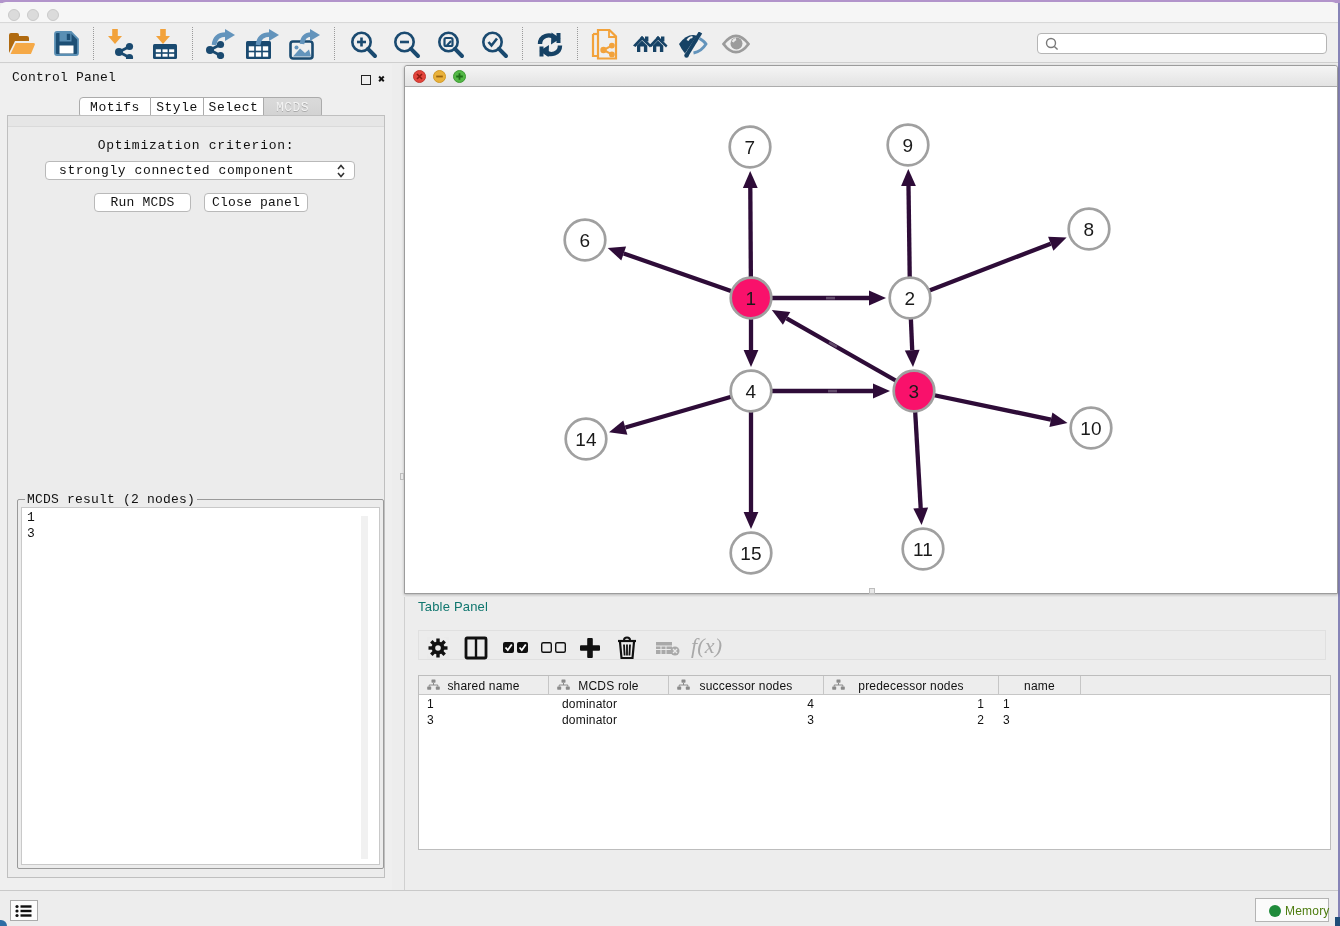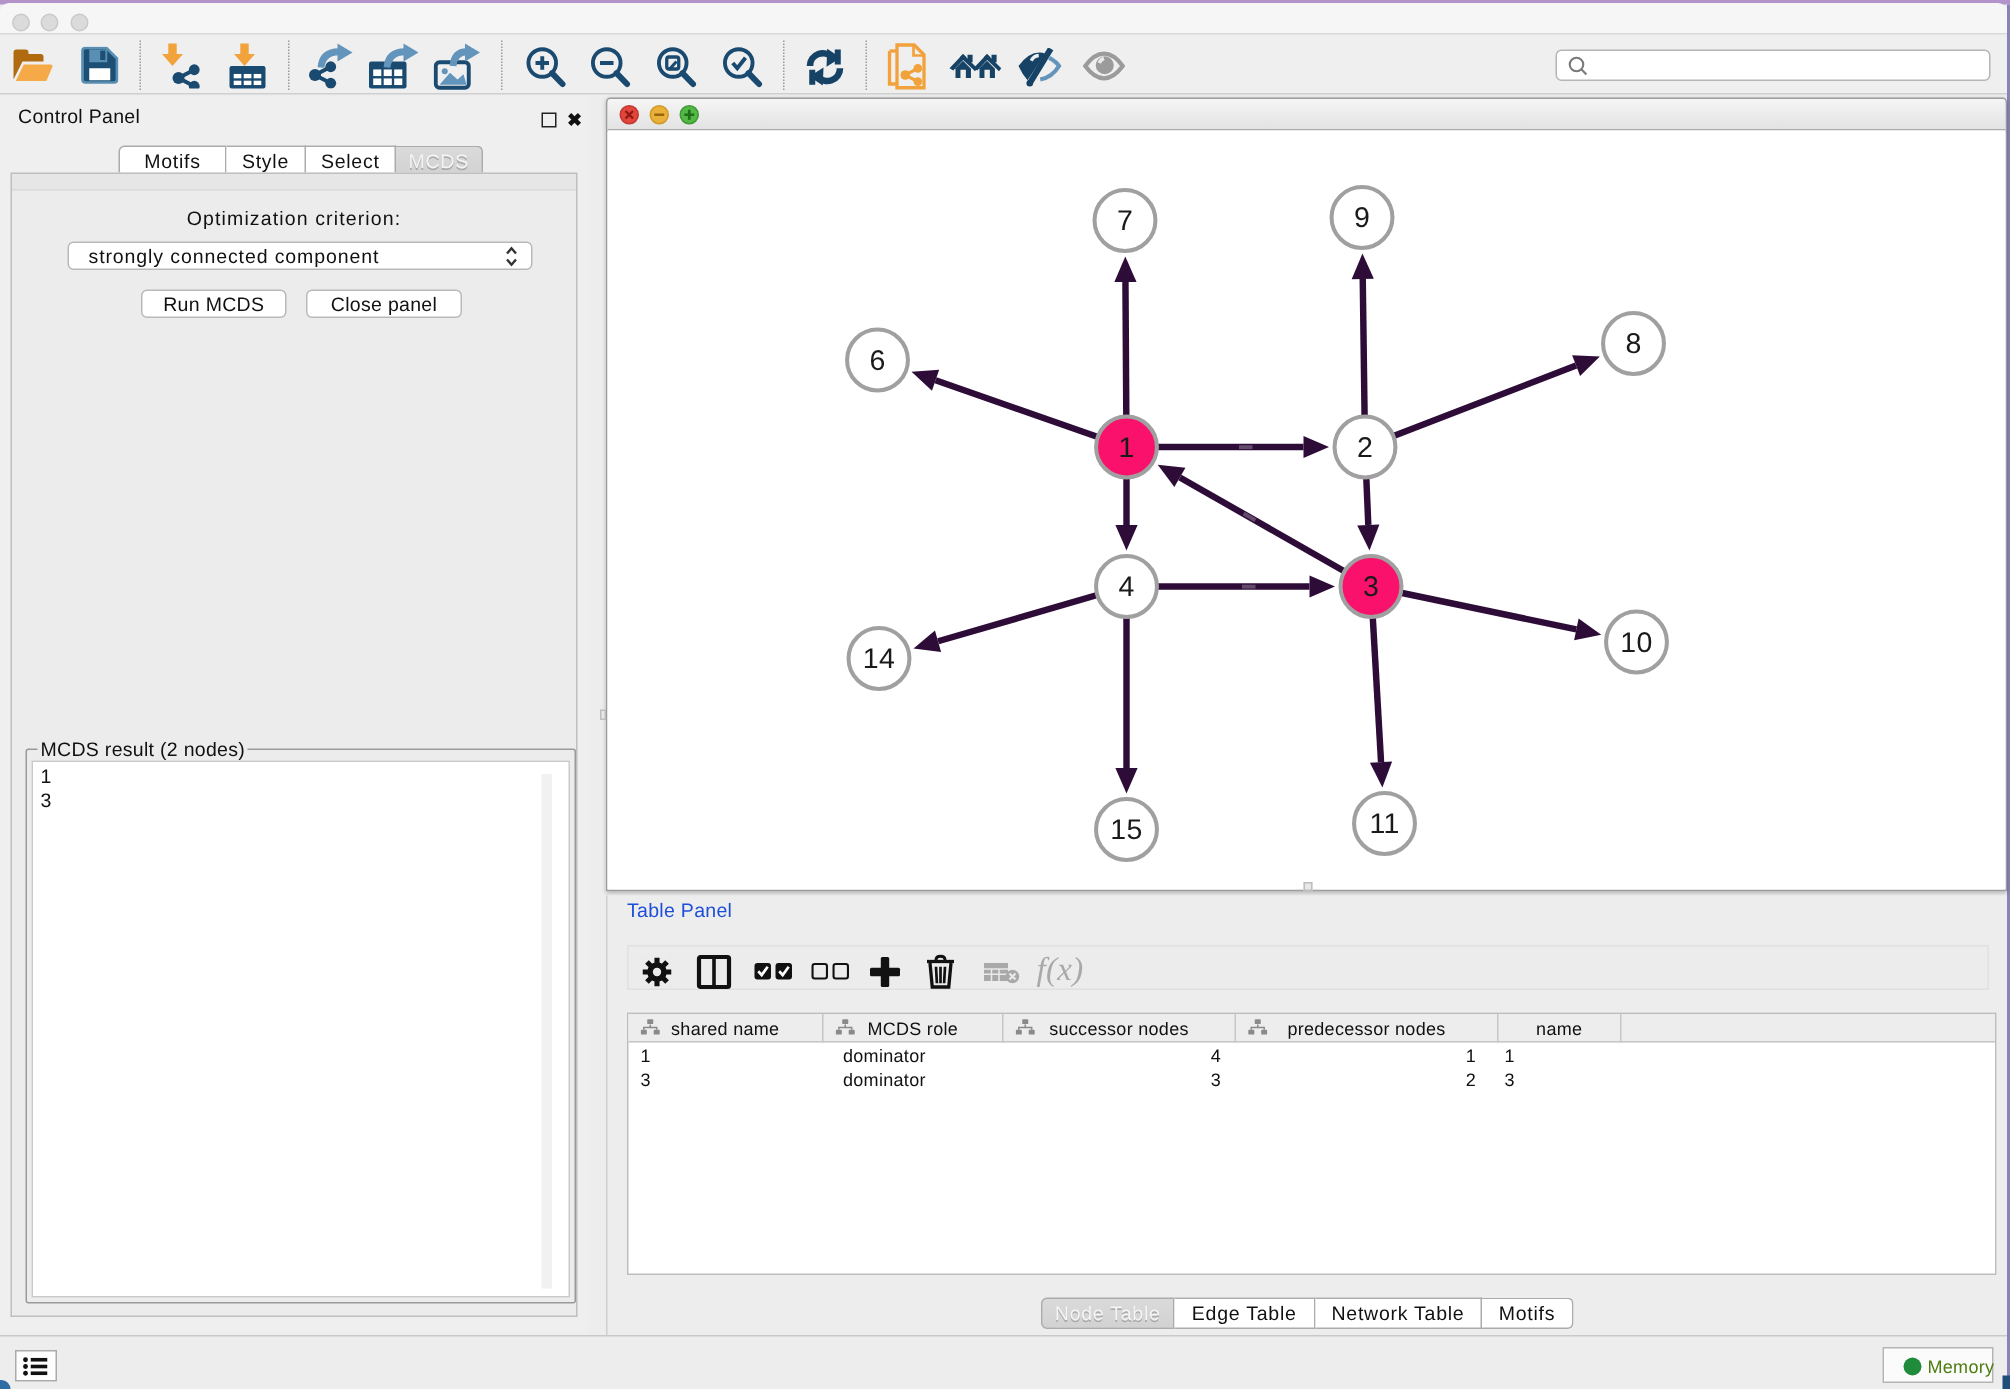--- a/index.html
+++ b/index.html
@@ -10,21 +10,21 @@
 #purpletop { left:0; top:0; width:1340px; height:3px; background:#B294CB; }
 #rightstrip { right:0; top:3px; width:2px; height:923px; background:#8784B7; }
 #titlebar { left:0; top:2px; width:1338px; height:21px; background:#F6F6F6; border-bottom:1px solid #D8D8D8; border-radius:6px 6px 0 0; }
 .tl { position:absolute; top:7px; width:12px; height:12px; border-radius:50%; background:#DBDBDB; border:1px solid #C9C9C9; }
 #titletext { position:absolute; top:4px; left:0; width:100%; text-align:center; color:#B4AFAF; font-size:13px; }
 #toolbar { left:0; top:24px; width:1338px; height:39px; background:#EFEFEF; border-bottom:1px solid #CFCFCF; }
 .sep { position:absolute; top:3px; height:33px; width:1px; border-left:1px dotted #9a9a9a; }
 .tbi { position:absolute; top:3px; }
 #search { position:absolute; left:1037px; top:9px; width:290px; height:21px; background:#fff; border:1px solid #B5B5B5; border-radius:4px; }
 
-#cpanel { left:0; top:64px; width:392px; height:826px; background:#EFEFEF; }
+#cpanel { left:0; top:64px; width:392px; height:826px; background:#EFEFEF;font-family:Liberation Mono, monospace; }
 #cphead { position:absolute; left:12px; top:6px; font-size:13px; color:#111; }
 .wbtn-sq { position:absolute; width:10px; height:10px; border:1.6px solid #222; }
 .wbtn-x { position:absolute; font-size:12px; font-weight:bold; color:#111; line-height:11px; }
 .tabrow { position:absolute; display:flex; }
 .tab { font-size:13px; color:#111; background:#fff; border:1px solid #ABABAB; border-left:none; padding:1.5px 0 2.5px; text-align:center; letter-spacing:0.5px; }
 .tab.first { border-left:1px solid #ABABAB; border-radius:4px 0 0 4px; }
 .tab.last { border-radius:0 4px 4px 0; }
 .tab.sel { background:linear-gradient(#DADADA,#D2D2D2); color:#F4F4F4; text-shadow:0 1px 0 #aaa; }
 #cpinner { position:absolute; left:7px; top:51px; width:378px; height:763px; border:1px solid #BFBFBF; background:#ECECEC; }
 #cpinner .topstrip { position:absolute; left:0; top:0; width:100%; height:11px; background:#E6E6E6; border-bottom:1px solid #DADADA;}
@@ -36,21 +36,21 @@
 #fstext { position:absolute; left:3px; top:7px; right:3px; bottom:3px; background:#fff; border:1px solid #C9C9C9; font-size:13px; color:#111; line-height:16px; padding:2px 0 0 5px; }
 #fsscroll { position:absolute; right:11px; top:8px; width:7px; bottom:5px; background:#F1F1F1; }
 
 #netwin { left:404px; top:65px; width:934px; height:529px; border:1px solid #9C9C9C; border-radius:3px 3px 0 0; background:#fff; box-shadow:0 1px 3px rgba(0,0,0,0.25); }
 #nettitle { position:absolute; left:0; top:0; width:100%; height:21px; background:linear-gradient(#F5F5F5,#E3E3E3); border-bottom:1px solid #ACACAC; border-radius:3px 3px 0 0; }
 .mac { position:absolute; top:4px; width:13px; height:13px; border-radius:50%; } .mac svg{display:block;margin:0 auto;}
 #netname { position:absolute; top:3px; width:100%; text-align:center; font-size:13px; color:#111; font-weight:bold;}
 #netcanvas { position:absolute; left:0; top:22px; width:932px; height:505px; background:#fff; }
 
 #tpanel { left:404px; top:597px; width:934px; height:293px; background:#EDEDED; border-left:1px solid #D0D0D0;}
-#tphead { position:absolute; left:13px; top:2px; font-size:13px; color:#1d4ed8; }
+#tphead { position:absolute; left:13px; top:2px; font-size:13px; color:#0f766e; }
 #tptools { position:absolute; left:13px; top:33px; width:908px; height:30px; background:#ECECEC; border:1px solid #E0E0E0; }
 #ttable { position:absolute; left:13px; top:78px; width:913px; height:175px; background:#fff; border:1px solid #BDBDBD;padding-left:28px; }
 #thead { position:absolute; left:0; top:0; width:100%; height:19px; background:#EDEDED; border-bottom:1px solid #C6C6C6; }
 .th { position:absolute; top:0; height:19px; border-right:1px solid #C6C6C6; font-size:12px; color:#111; }
 .th span { position:absolute; top:3px; width:100%; text-align:center; }
 .trow { position:absolute; left:0; width:100%; height:16px; font-size:12px; color:#111; }
 .td { position:absolute; top:1px; }
 .tdr { text-align:right; }
 
 #btabs { position:absolute; left:289px; top:268px; display:flex; }
@@ -461,26 +461,20 @@
       <div class="td" style="left:584px;">1</div>
     </div>
     <div class="trow" style="top:36px;">
       <div class="td" style="left:8px;">3</div>
       <div class="td" style="left:143px;">dominator</div>
       <div class="td tdr" style="left:300px; width:95px;">3</div>
       <div class="td tdr" style="left:470px; width:95px;">2</div>
       <div class="td" style="left:584px;">3</div>
     </div>
   </div>
-  <div id="btabs">
-    <div class="tab first sel" style="width:89px;">Node Table</div>
-    <div class="tab" style="width:94px;">Edge Table</div>
-    <div class="tab" style="width:111px;">Network Table</div>
-    <div class="tab last" style="width:61px;">Motifs</div>
-  </div>
 </div>
 
 <div class="abs" id="statusbar">
   <div id="listbtn">
     <svg width="18" height="14" style="position:absolute;left:4px;top:3px;" viewBox="0 0 18 14">
       <circle cx="2" cy="2.5" r="1.6" fill="#111"></circle>
         <circle cx="2" cy="7" r="1.6" fill="#111"></circle>
         <circle cx="2" cy="11.5" r="1.6" fill="#111"></circle>
       <rect x="5.5" y="1.3" width="11" height="2.4" fill="#111"></rect>
         <rect x="5.5" y="5.8" width="11" height="2.4" fill="#111"></rect>

